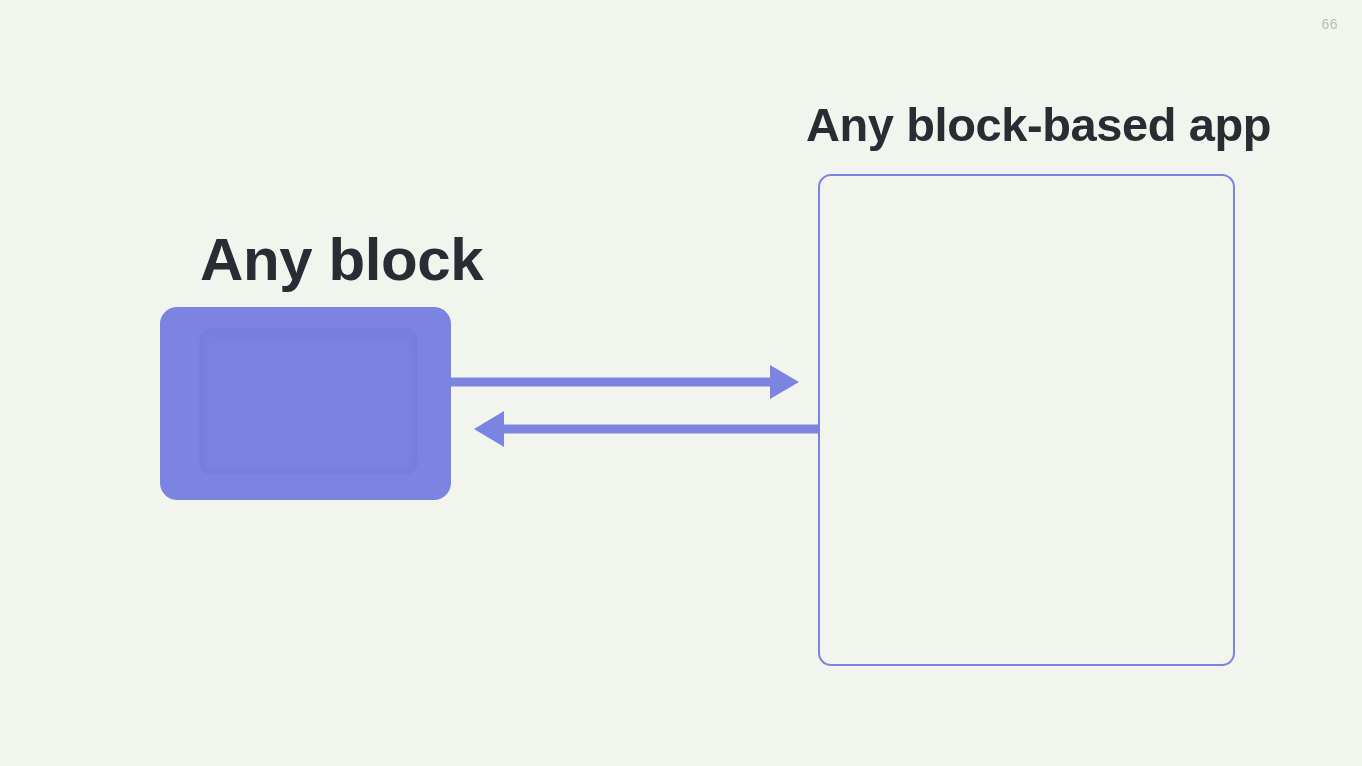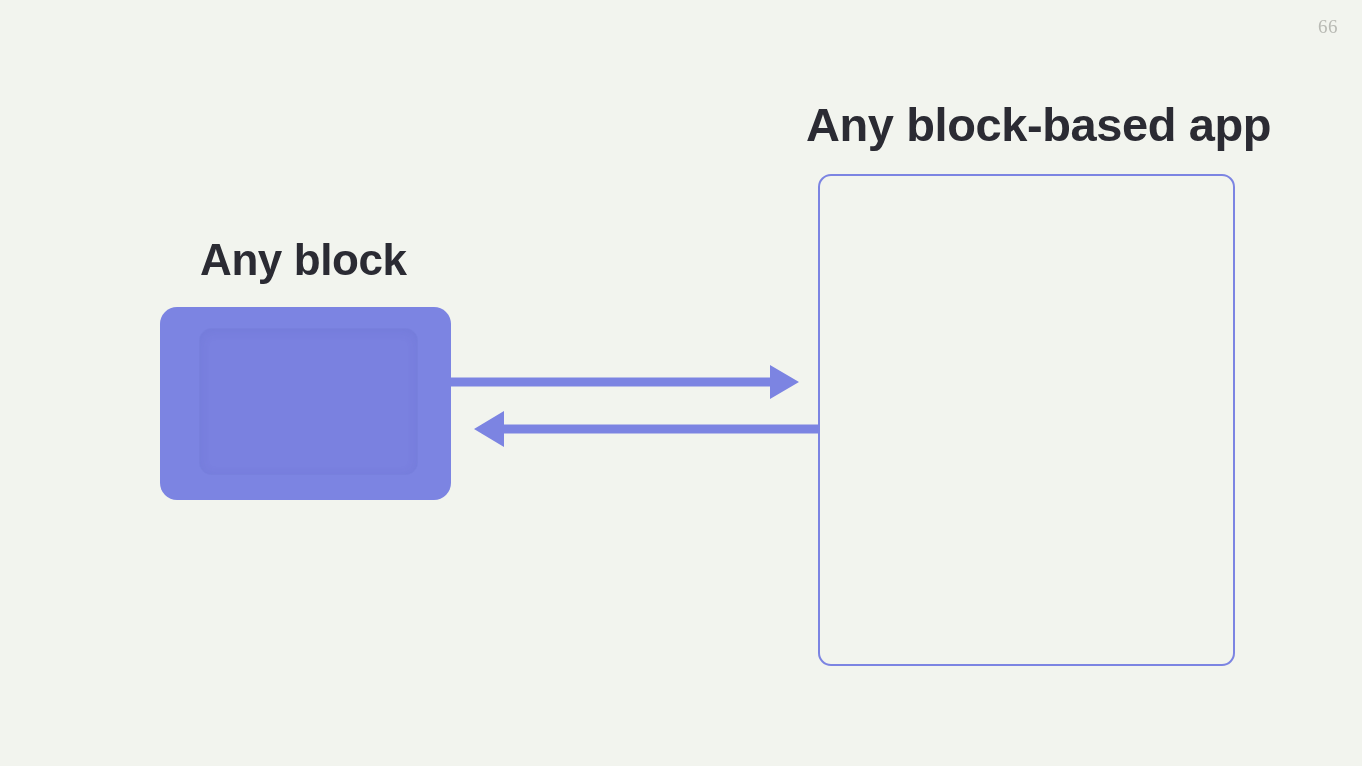--- a/index.html
+++ b/index.html
@@ -19,40 +19,40 @@
     height: 766px;
     background: #f2f4ee;
     overflow: hidden;
   }
 
   
   #page-number {
     position: absolute;
     right: 24px;
     top: 16px;
-    font-size: 19px;
+    font-size: 14px;
     letter-spacing: 0.5px;
     color: #b9bab4;
-    font-family: Liberation Serif, serif;
+    font-family: Liberation Sans, sans-serif;
     user-select: none;
   }
 
   
   .heading {
     position: absolute;
     font-family: "Liberation Sans", sans-serif;
     color: #2b2b33;
     font-weight: 700;
     white-space: nowrap;
     letter-spacing: -0.4px;
   }
   #heading-any-block {
     left: 200px;
     top: 230px;
-    font-size: 44px;
+    font-size: 60px;
     line-height: 60px;
   }
   #heading-any-block-based-app {
     left: 806px;
     top: 95px;
     font-size: 47px;
     line-height: 60px;
   }
 
   

